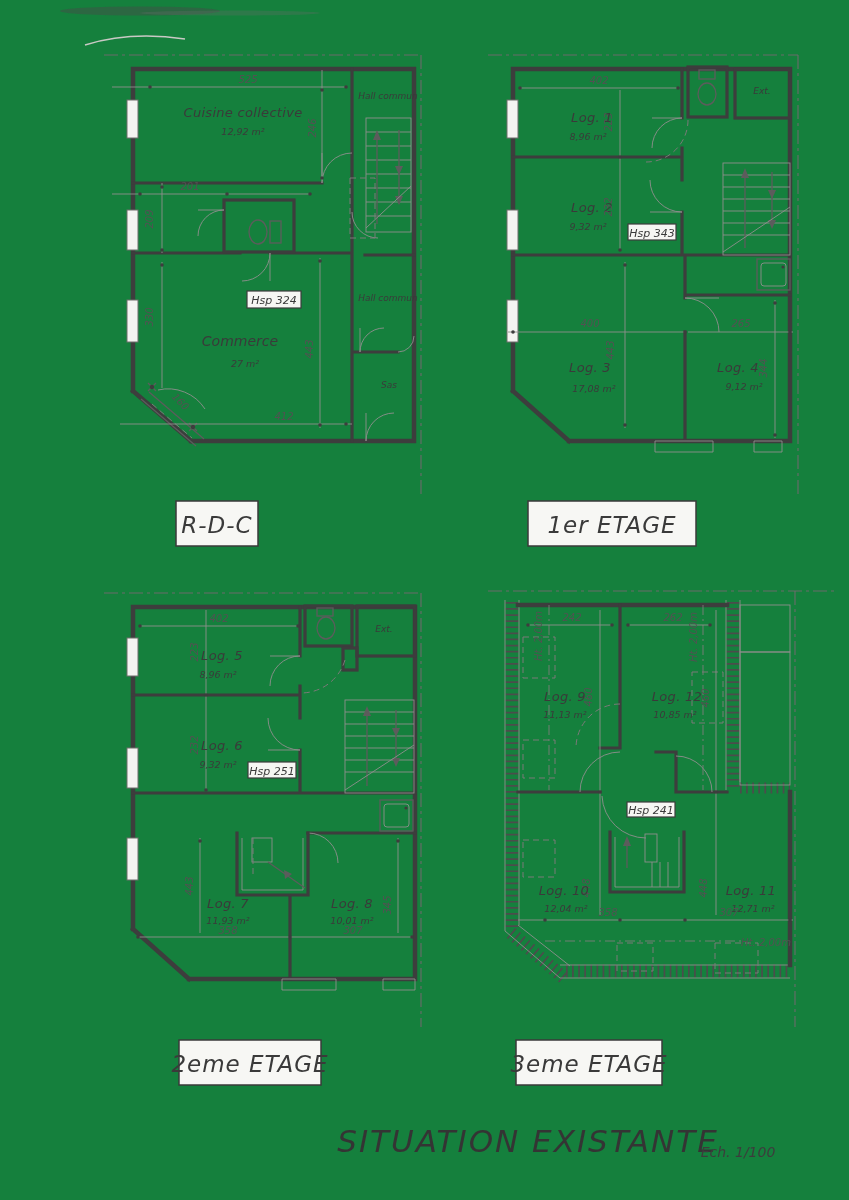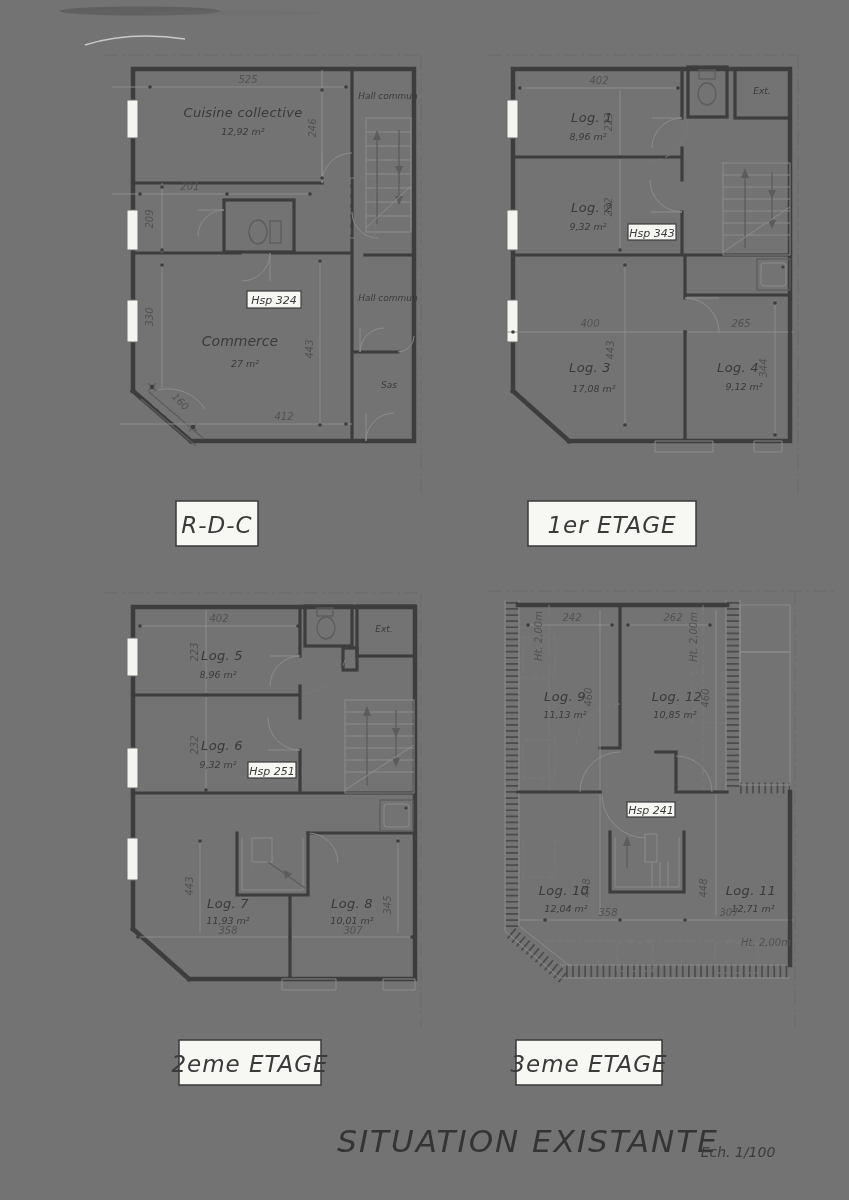--- a/index.html
+++ b/index.html
@@ -1,16 +1,16 @@
 <!DOCTYPE html>
 <html><head>
 <meta charset="utf-8">
 <style>
   html,body{margin:0;padding:0;background:#e8e8e6;}
-  #sheet{position:relative;width:849px;height:1200px;background:#737373;overflow:hidden;
+  #sheet{position:relative;width:849px;height:1200px;background:#15803d;overflow:hidden;
          font-family:"DejaVu Sans",sans-serif;}
   svg{position:absolute;left:0;top:0;}
   
   .wall{stroke:#3d3d3d;stroke-width:4.5;fill:none;stroke-linecap:square;}
   .wall2{stroke:#3d3d3d;stroke-width:3.2;fill:none;stroke-linecap:square;}
   .med{stroke:#5c5c5c;stroke-width:1.3;fill:none;}
   .thin{stroke:#8f8f8d;stroke-width:0.9;fill:none;}
   .dashdot{stroke:#6b6b6b;stroke-width:1.1;fill:none;stroke-dasharray:14 4 3 4;}
   .ddthin{stroke:#7d7d7b;stroke-width:0.9;fill:none;stroke-dasharray:10 4 2 4;}
   .dash{stroke:#7a7a78;stroke-width:1;fill:none;stroke-dasharray:6 4;}

